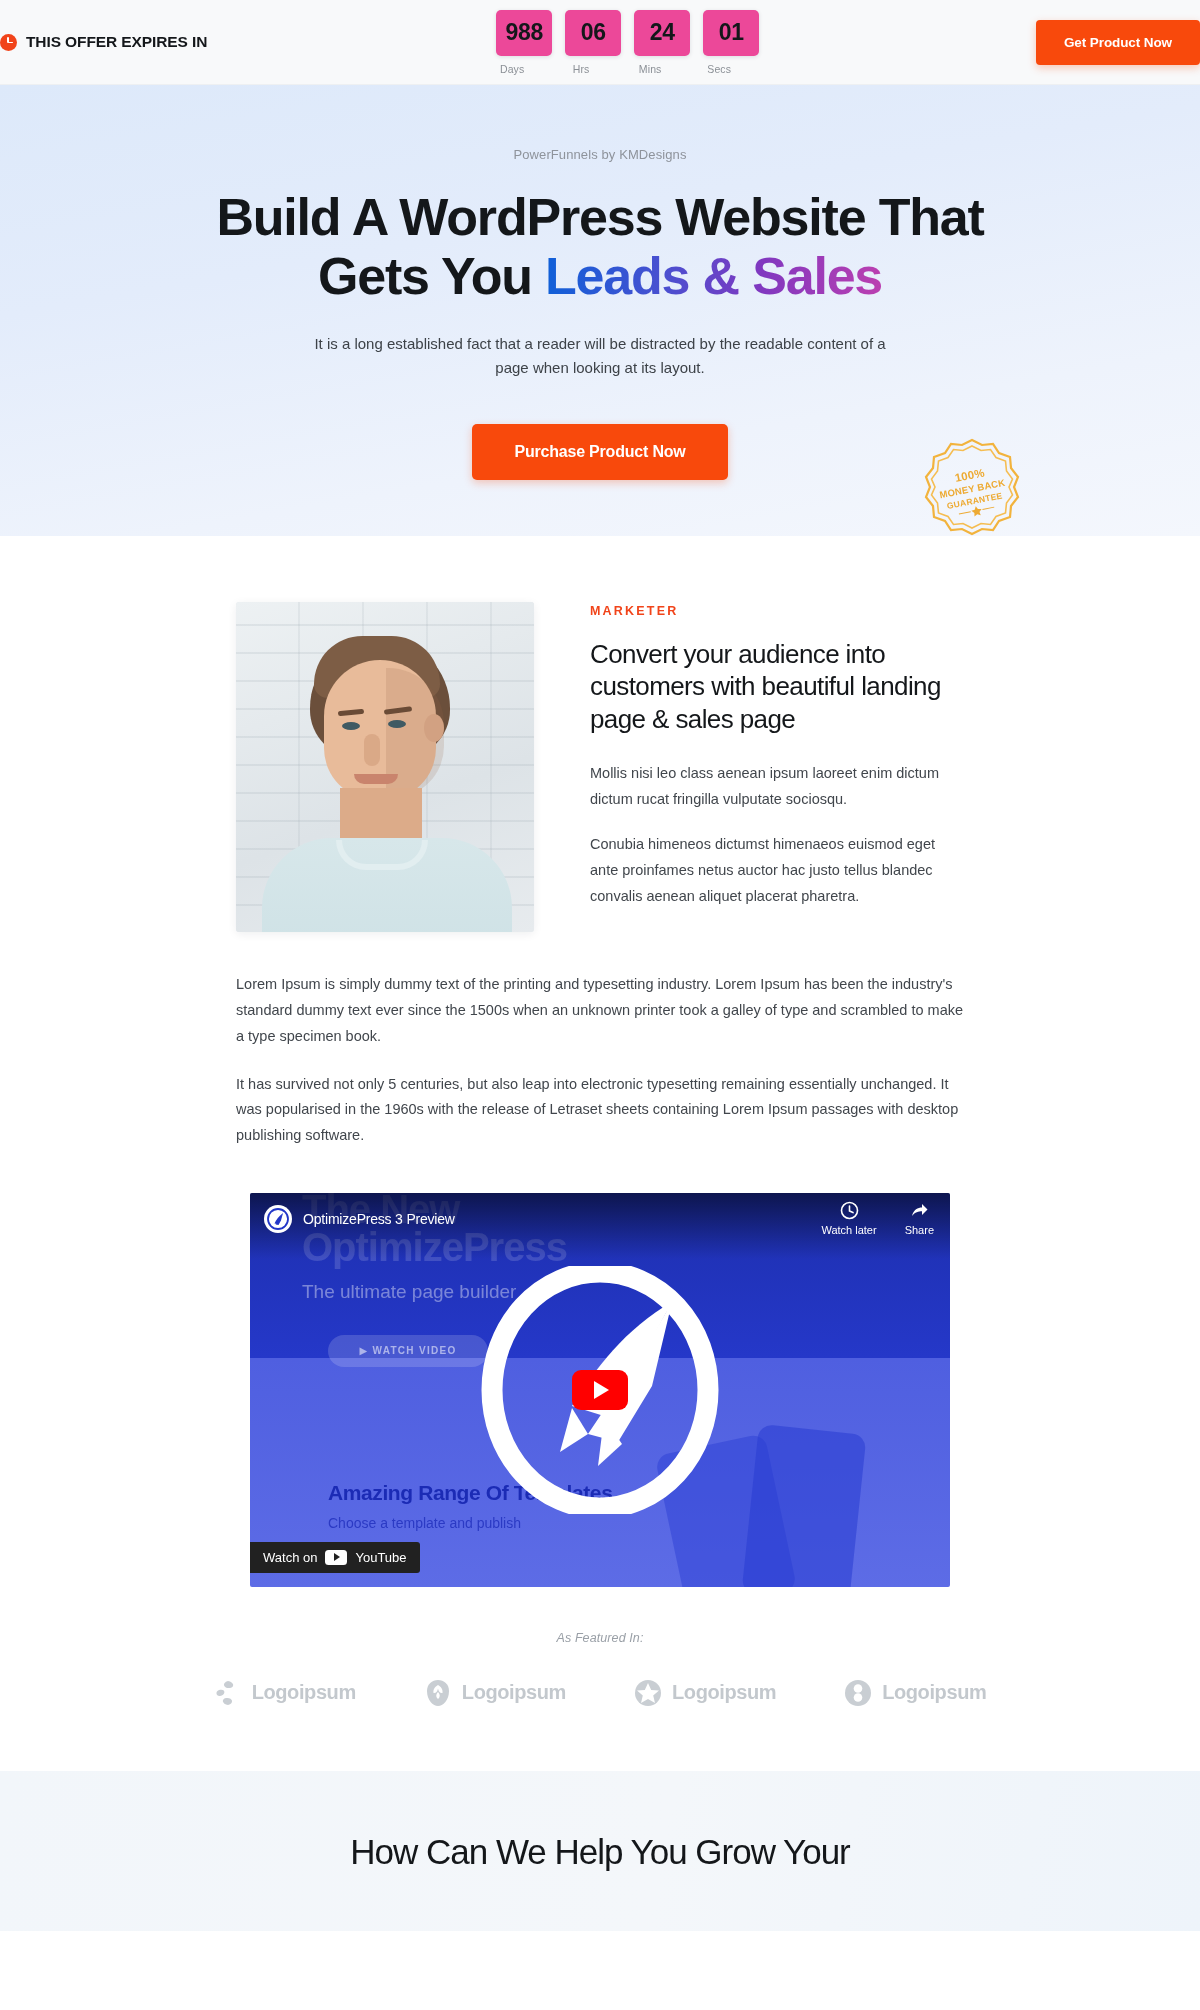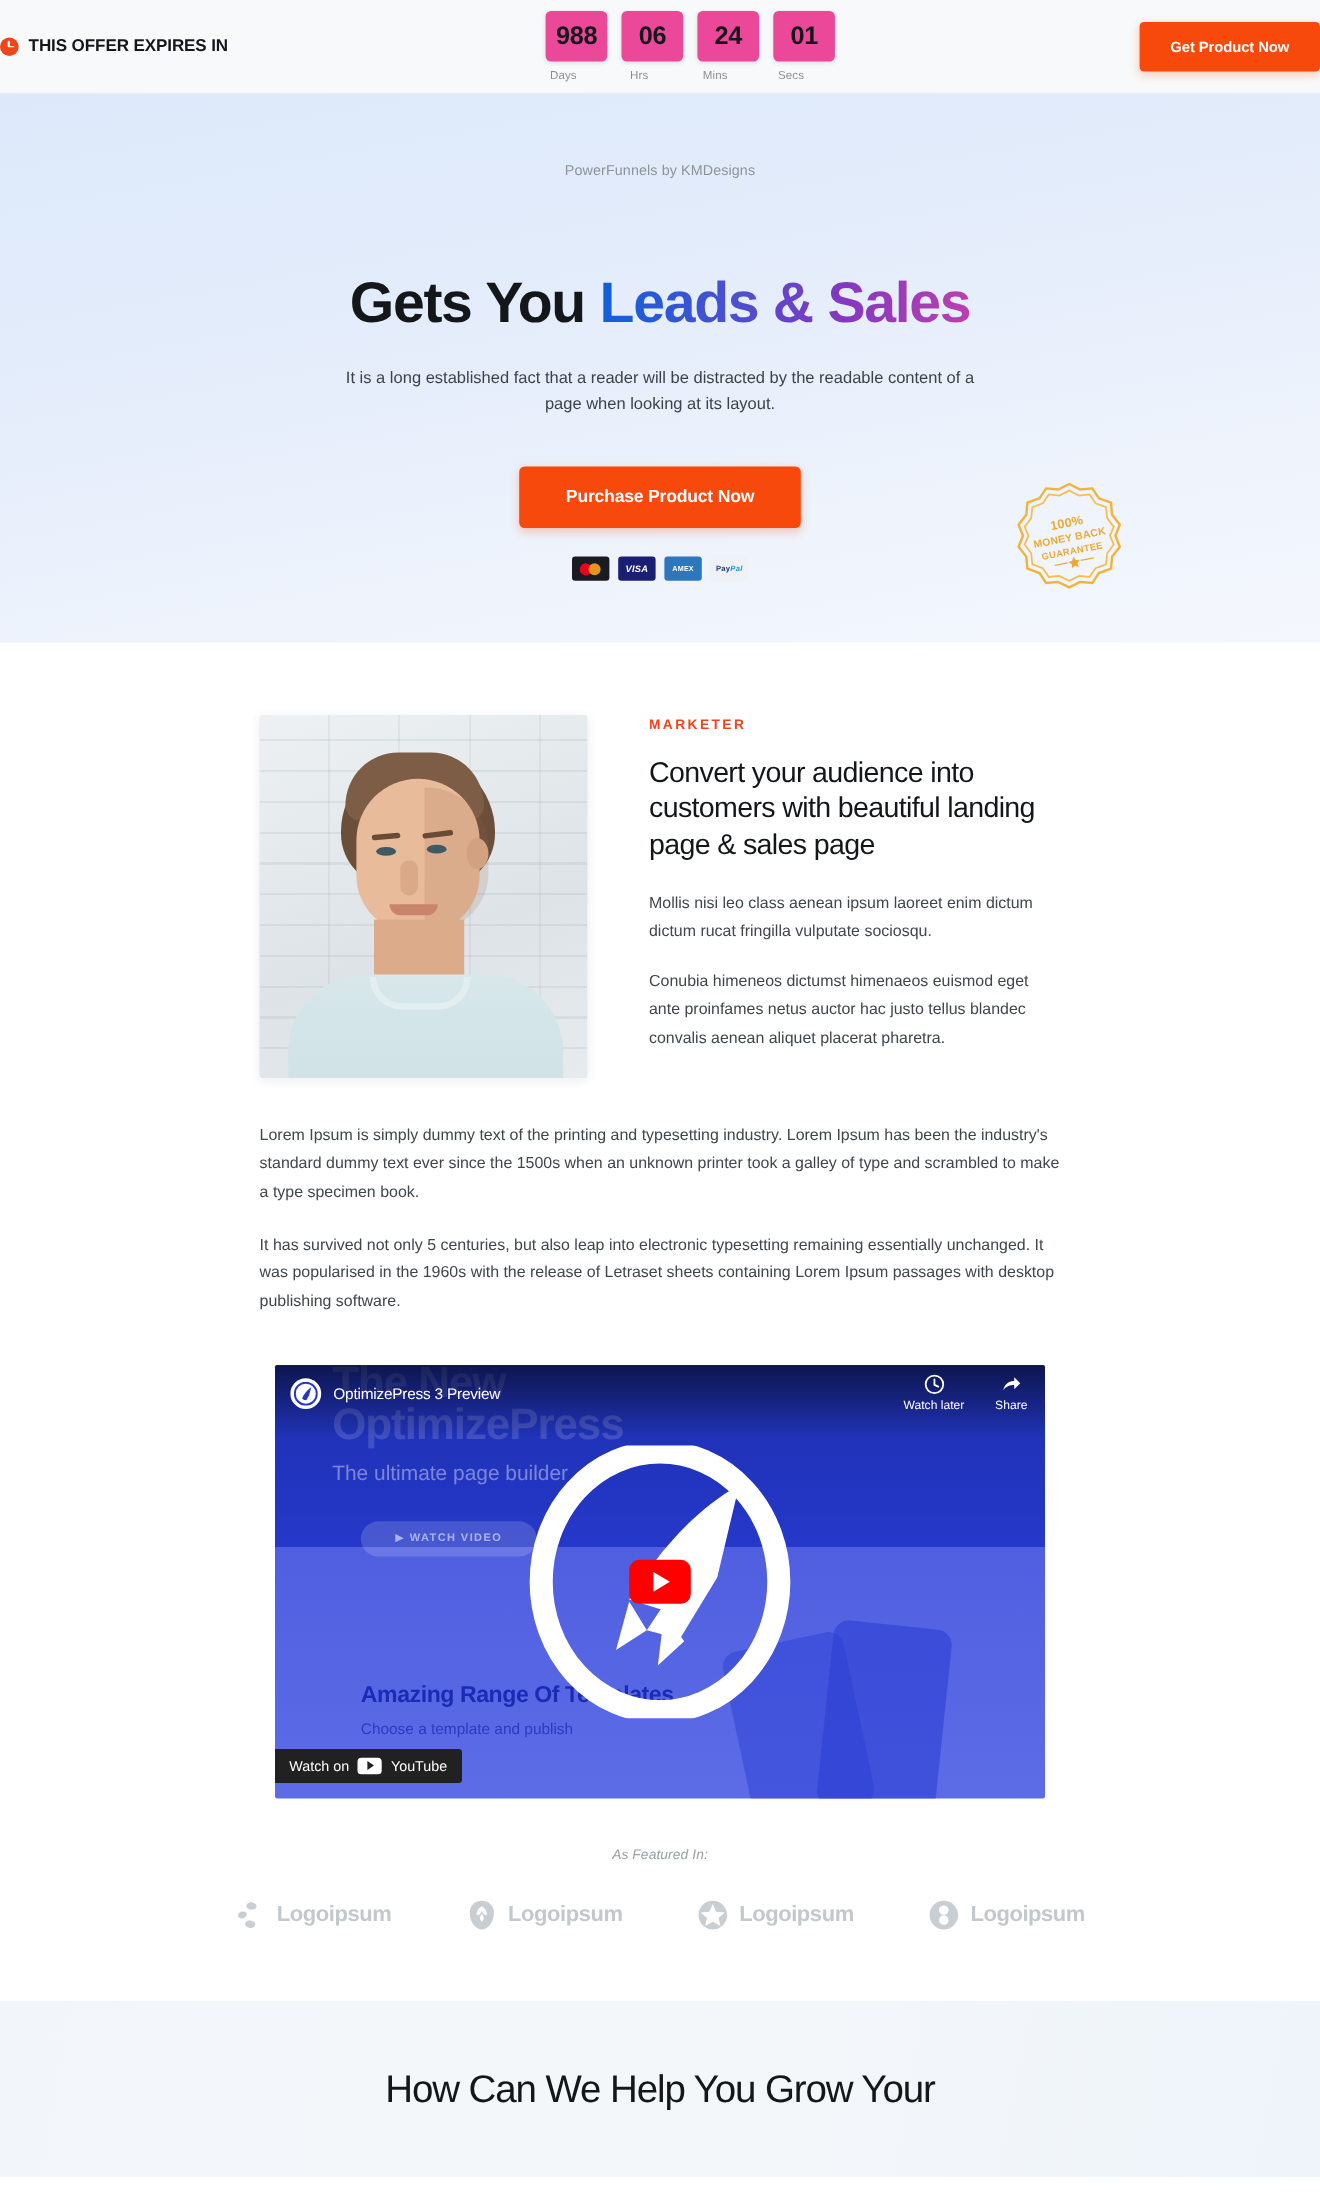--- a/index.html
+++ b/index.html
@@ -291,39 +291,30 @@
     <button class="btn-orange topbar-cta">Get Product Now</button>
   </div>
 </div>
 
 <section class="hero">
   <div class="container">
 
     <div class="eyebrow">PowerFunnels by KMDesigns</div>
 
     <h1 class="hero-h1">
-      <br>
+      <span>Build A WordPress Website That</span><br>
       <span>Gets You </span><span class="grad-text">Leads &amp; Sales</span>
     </h1>
 
     <p class="hero-sub">It is a long established fact that a reader will be distracted by the readable content of a page when looking at its layout.</p>
 
     <div class="hero-cta-wrap">
       <button class="btn-orange hero-cta">Purchase Product Now</button>
     </div>
 
-    <div class="paycards">
-      <div class="card card-mc">
-        <span class="mc-a"></span>
-          <span class="mc-b"></span>
-      </div>
-      <div class="card card-visa">VISA</div>
-      <div class="card card-amex">AMEX</div>
-      <div class="card card-pp">Pay<i>Pal</i></div>
-    </div>
 
     <div class="badge">
       <svg width="100" height="100" viewBox="0 0 100 100">
         <path d="M50 3 L60 8 L71 7 L77 16 L88 20 L89 31 L96 40 L92 50 L96 60 L89 69 L88 80 L77 84 L71 93 L60 92 L50 97 L40 92 L29 93 L23 84 L12 80 L11 69 L4 60 L8 50 L4 40 L11 31 L12 20 L23 16 L29 7 L40 8 Z" fill="none" stroke="#f2b33d" stroke-width="2.2"></path>
         <path d="M50 9 L59 13.5 L68.5 12.5 L74 20.5 L83.5 24 L84.5 34 L90.5 42 L87 50 L90.5 58 L84.5 66 L83.5 76 L74 79.5 L68.5 87.5 L59 86.5 L50 91 L41 86.5 L31.5 87.5 L26 79.5 L16.5 76 L15.5 66 L9.5 58 L13 50 L9.5 42 L15.5 34 L16.5 24 L26 20.5 L31.5 12.5 L41 13.5 Z" fill="none" stroke="#f5bd52" stroke-width="1.6"></path>
         <g transform="rotate(-11 50 50)" fill="#edaa33" font-family="Liberation Sans, sans-serif" font-weight="700" text-anchor="middle">
           <text x="50" y="42" font-size="11.5" letter-spacing="0.2">100%</text>
           <text x="50" y="55" font-size="9.5" letter-spacing="0.2">MONEY BACK</text>
           <text x="50" y="67" font-size="8.5" letter-spacing="0.3">GUARANTEE</text>
         </g>

